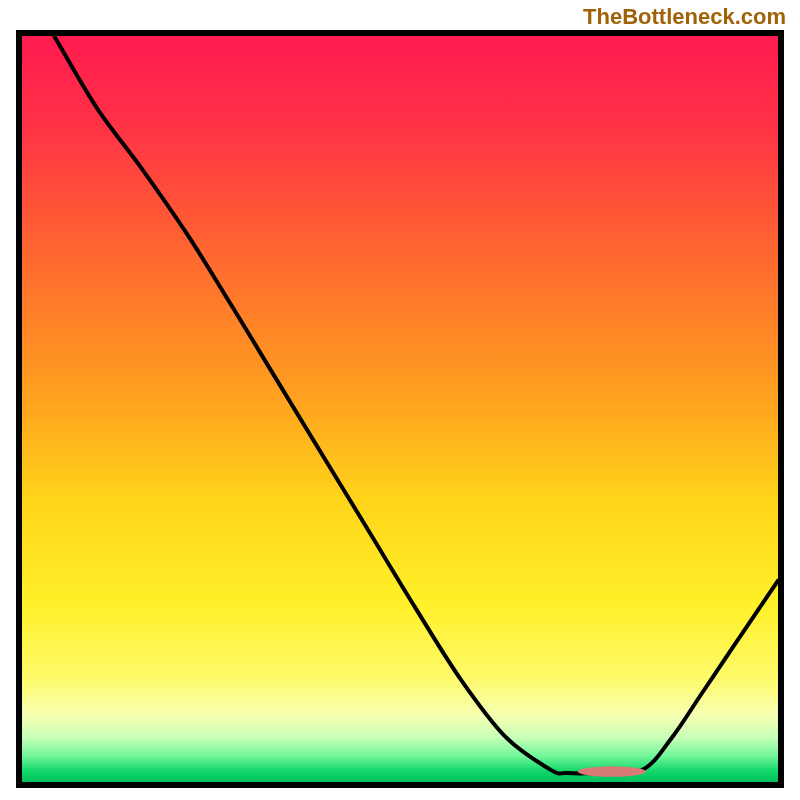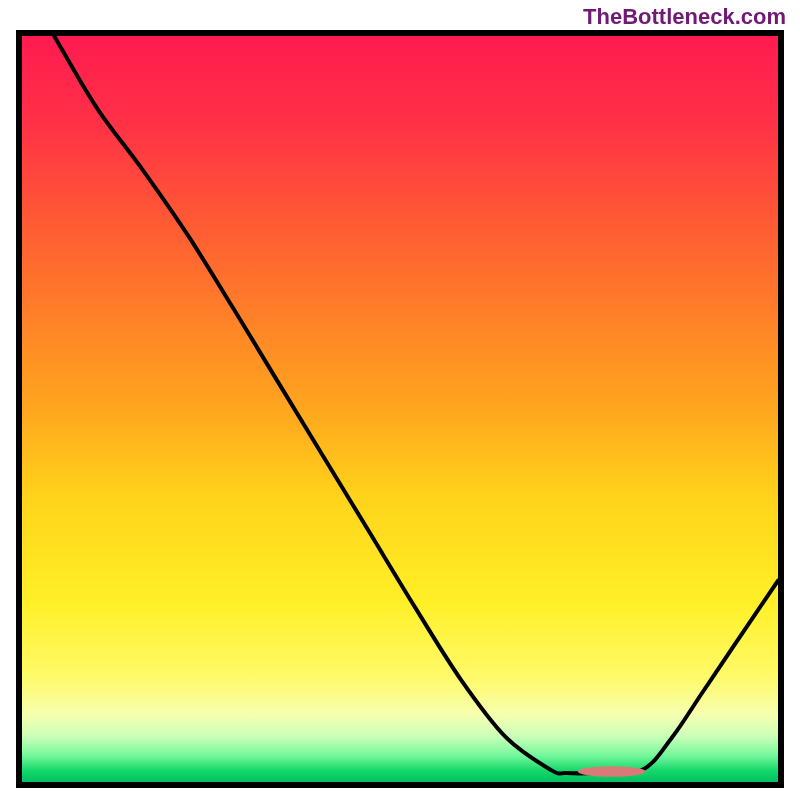--- a/index.html
+++ b/index.html
@@ -25,21 +25,21 @@
     box-sizing: border-box;
     border: 6px solid #000;
     overflow: hidden;
   }
   .attribution {
     position: absolute;
     top: 4px;
     right: 14px;
     font-size: 22px;
     font-weight: 600;
-    color: #701a75;
+    color: #a16207;
   }
   svg {
     display: block;
     width: 100%;
     height: 100%;
   }
 </style>
 </head>
 <body>
 

